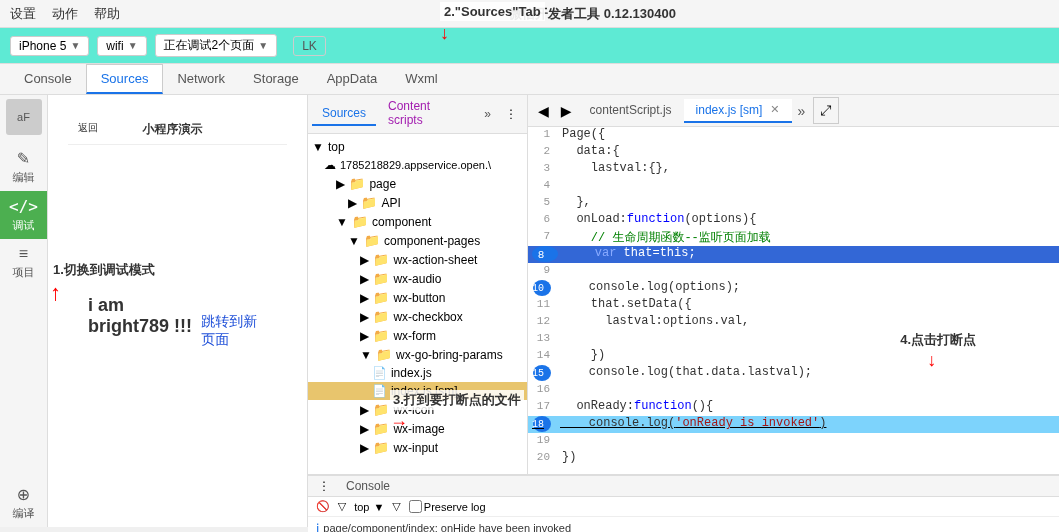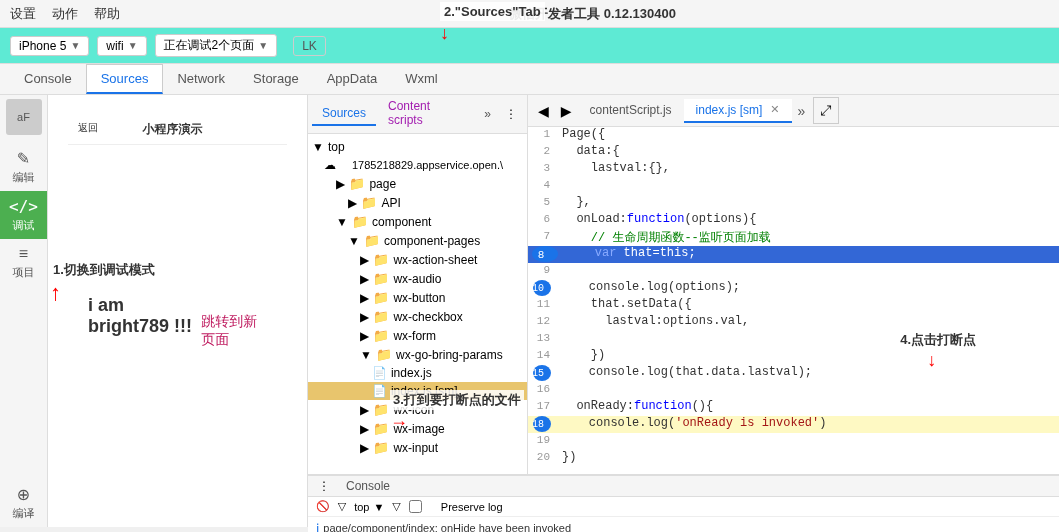--- a/index.html
+++ b/index.html
@@ -230,42 +230,42 @@
 
     <div class="simulator">
       <div class="sim-content">
         <div style="display:flex; justify-content:space-between; width:100%; padding:6px 10px; border-bottom:1px solid #eee; margin-bottom:10px;">
           <span style="color:#333; font-size:10px;">返回</span>
           <span style="color:#333; font-size:12px; font-weight:bold;">小程序演示</span>
           <span style="width:30px;"></span>
         </div>
         <div style="flex:1; display:flex; flex-direction:row; align-items:center; padding:20px;">
           <div style="font-size:18px; font-weight:bold; color:#333; margin-bottom:30px;">i am bright789 !!!</div>
-          <div style="font-size:14px; color:#be185d;">跳转到新页面</div>
+          <div style="font-size:14px; color:#1d4ed8;">跳转到新页面</div>
         </div>
       </div>
     </div>
 
     <div class="sources-panel" style="position:relative;">
       <div class="sources-tabs">
         <div class="sources-tab active">Sources</div>
         <div class="sources-tab">Content scripts</div>
         <div class="sources-tab-more">»</div>
         <div style="margin-left:auto; padding:4px 6px; cursor:pointer;">⋮</div>
       </div>
       <div class="file-tree">
 
         <div class="tree-item">
           <span>▼</span>
           <span>top</span>
         </div>
 
         <div class="tree-item tree-indent-1">
           <span>☁</span>
-          <span style="font-size:11px;margin-left:12px;">1785218829.appservice.open.\</span>
+          <span style="font-size:11px;">1785218829.appservice.open.\</span>
         </div>
 
         <div class="tree-item tree-indent-2">
           <span>▶</span>
           <span class="folder-icon">📁</span>
           <span>page</span>
         </div>
 
         <div class="tree-item tree-indent-3">
           <span>▶</span>
@@ -446,21 +446,21 @@
         <div class="code-line">
           <span class="line-num">16</span>
           <span class="line-content"> </span>
         </div>
 
         <div class="code-line">
           <span class="line-num">17</span>
           <span class="line-content">  onReady:<span style="color:#0000ff;">function</span>(){</span>
         </div>
 
-        <div class="code-line" style="background:#fef9c3;">
+        <div class="code-line" style="background:#7dd3fc;text-decoration:underline;">
           <span class="line-num" style="background:#1a73e8; color:white; width:18px; min-width:18px; text-align:center; border-radius:50%; display:inline-flex; align-items:center; justify-content:center; height:16px; margin:0 5px; font-size:10px;">18</span>
           <span class="line-content">    console.log(<span style="color:#a31515;">'onReady is invoked'</span>)</span>
         </div>
 
         <div class="code-line">
           <span class="line-num">19</span>
           <span class="line-content"> </span>
         </div>
 
         <div class="code-line">
@@ -482,21 +482,21 @@
       <div style="padding:3px 10px; font-size:12px; cursor:pointer; color:#555;">Console</div>
     </div>
     <div class="console-toolbar">
       <span>🚫</span>
       <span>▽</span>
       <div style="display:flex; align-items:center; gap:4px;">
         <span>top</span>
         <span>▼</span>
       </div>
       <span>▽</span>
-      <label style="display:flex; align-items:center; gap:19px; cursor:pointer;">
+      <label style="display:flex; align-items:center; gap:2px; cursor:pointer;">
         <input type="checkbox" style="">
         <span>Preserve log</span>
       </label>
     </div>
     <div class="console-log-line">
       <span style="color:#1a73e8; font-size:13px;">ℹ</span>
       <span>page/component/index: onHide have been invoked</span>
     </div>
   </div>
 

